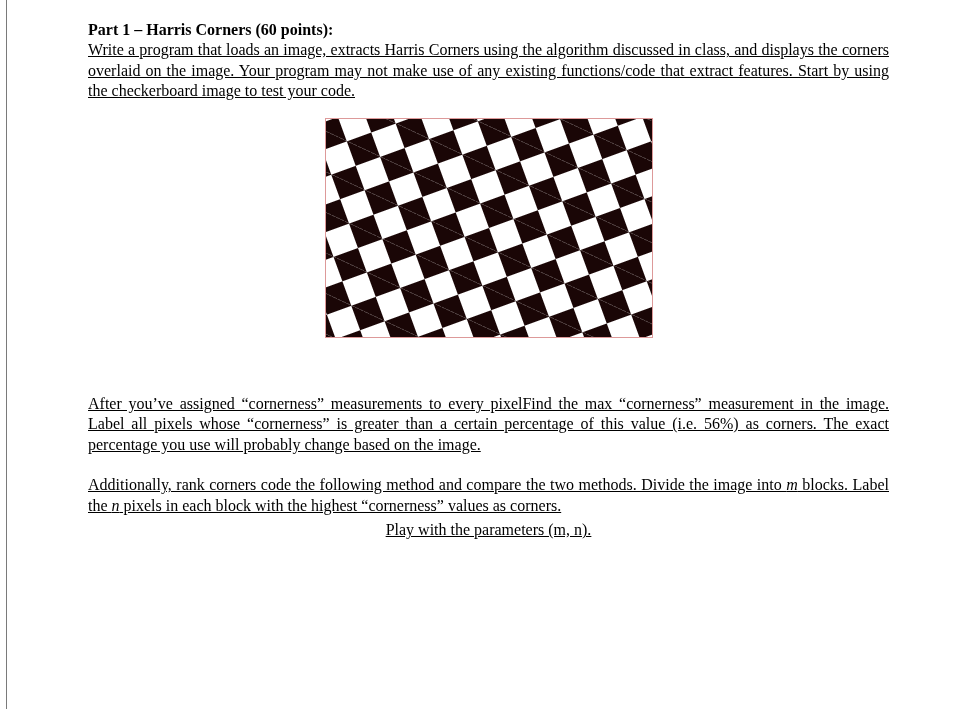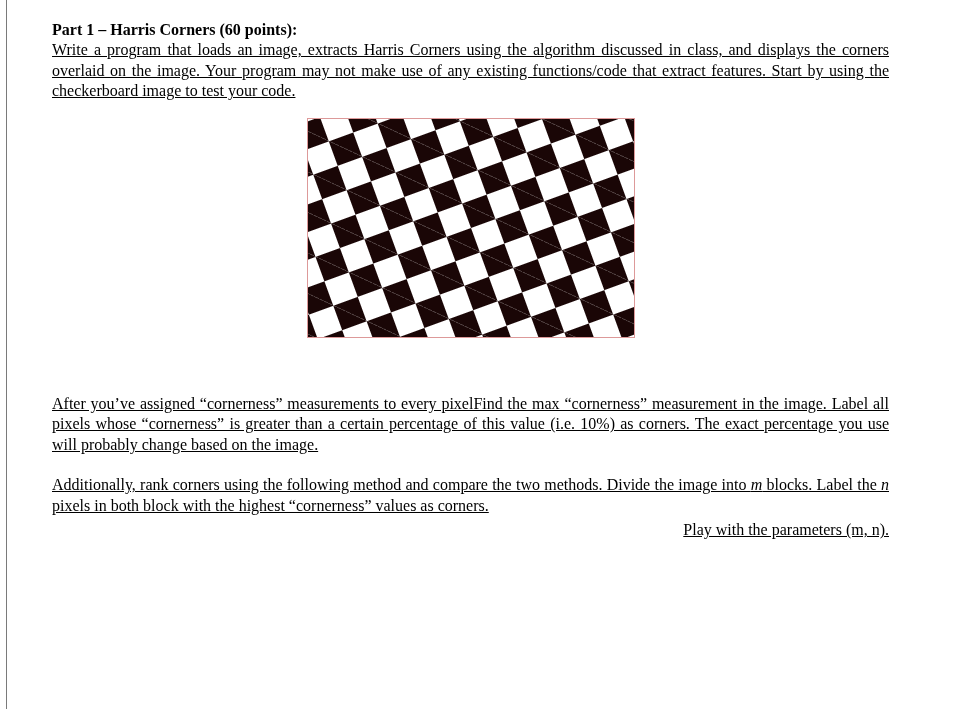--- a/index.html
+++ b/index.html
@@ -8,21 +8,21 @@
     background: #ffffff;
     font-family: "Times New Roman", Times, serif;
     font-size: 16px;
     color: #000;
   }
   .page {
     position: relative;
     width: 979px;
     height: 709px;
     box-sizing: border-box;
-    padding: 20px 90px 0 52px;
+    padding: 20px 90px 0 88px;
   }
   .left-rule {
     position: absolute;
     left: 6px;
     top: 0;
     bottom: 0;
     width: 0;
     border-left: 1px solid #7a7a7a;
   }
   .section-heading {
@@ -85,24 +85,24 @@
   <p class="para">Write a program that loads an image, extracts Harris Corners using the algorithm discussed in class, and displays the corners overlaid on the image.  Your program may not make use of any existing functions/code that extract features.  Start by using the checkerboard image to test your code.</p>
 
   <div class="figure">
     <div class="checker-wrap" title="Rotated black-and-white checkerboard test image">
       <div class="checker-inner"></div>
     </div>
   </div>
 
   <div class="spacer-lg"></div>
 
-  <p class="para">After you’ve assigned “cornerness” measurements to every pixelFind the max “cornerness” measurement in the image.  Label all pixels whose “cornerness” is greater than a certain percentage of this value (i.e. 10%) as corners.  The exact percentage you use will probably change based on the image.</p>
+  <p class="para">After you’ve assigned “cornerness” measurements to every pixelFind the max “cornerness” measurement in the image.  Label all pixels whose “cornerness” is greater than a certain percentage of this value (i.e. 56%) as corners.  The exact percentage you use will probably change based on the image.</p>
 
   <div class="spacer-md"></div>
 
   <p class="para">
-    <span>Additionally, rank corners using the following method and compare the two methods.  Divide the image into </span><em class="var">m</em><span> blocks.  Label the </span><em class="var">n</em><span> pixels in both block with the highest “cornerness” values as corners.</span>
+    <span>Additionally, rank corners code the following method and compare the two methods.  Divide the image into </span><em class="var">m</em><span> blocks.  Label the </span><em class="var">n</em><span> pixels in each block with the highest “cornerness” values as corners.</span>
   </p>
-  <p class="para" style="text-align:right;">Play with the parameters (m, n).</p>
+  <p class="para" style="text-align:center;">Play with the parameters (m, n).</p>
 
   <div class="spacer-md"></div>
 
 </div>
 
 </body></html>

